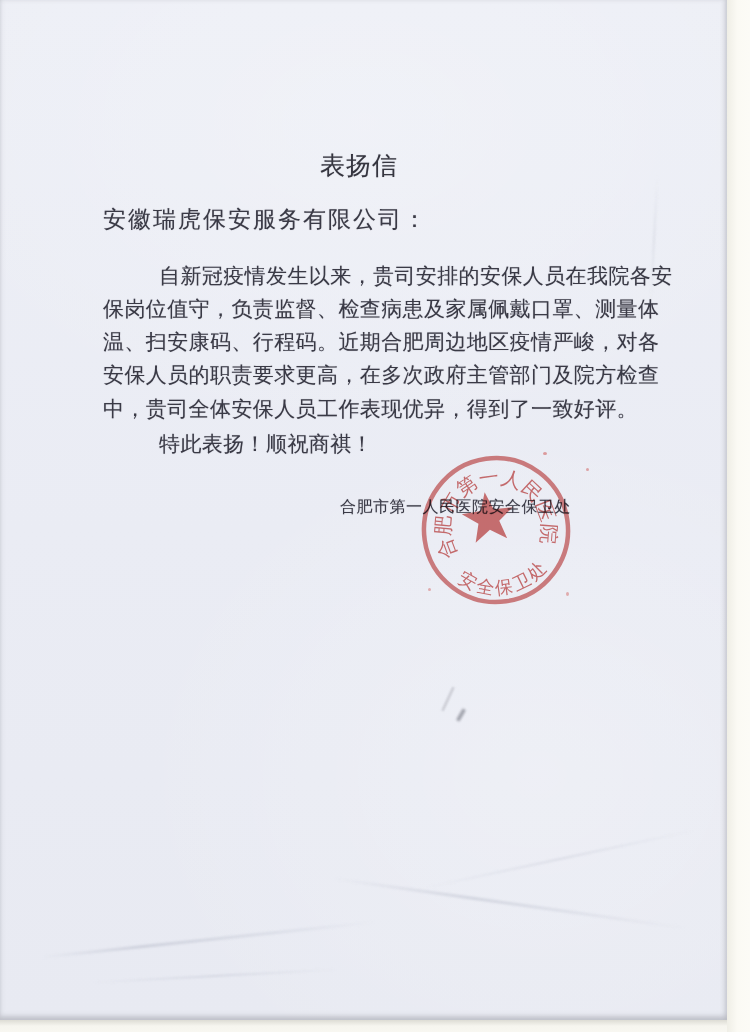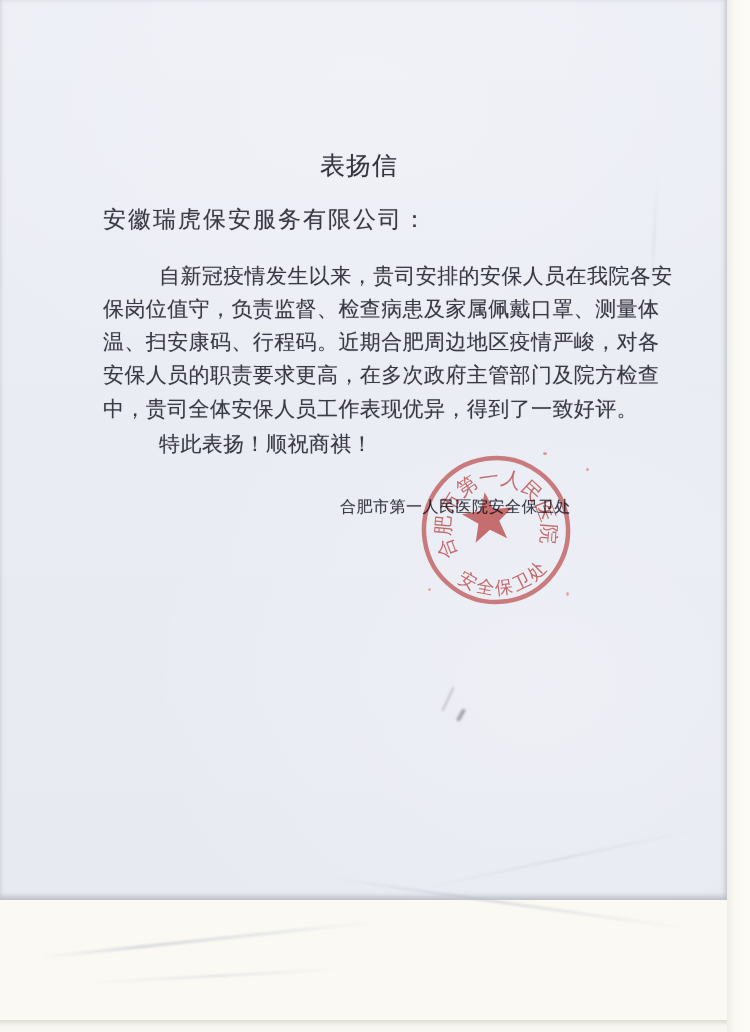--- a/index.html
+++ b/index.html
@@ -3,21 +3,21 @@
 <meta charset="utf-8">
 <style>
   html,body{margin:0;padding:0;}
   body{
     width:750px;height:1032px;position:relative;overflow:hidden;
     background:#faf9f3;
     font-family:"Liberation Serif","DejaVu Serif",serif;
   }
   
   .paper{
-    position:absolute;left:0;top:0;width:727px;height:900px;
+    position:absolute;left:0;top:0;width:727px;height:1020px;
     background:
       radial-gradient(ellipse 700px 480px at 50% 12%, rgba(255,255,255,.20), rgba(255,255,255,0) 70%),
       radial-gradient(ellipse 580px 500px at 74% 76%, rgba(255,255,255,.22), rgba(255,255,255,0) 72%),
       linear-gradient(180deg,#edeff6 0%,#eaecf4 52%,#e8eaf2 100%);
     box-shadow:
       inset -3px 0 4px rgba(150,152,160,.22),
       inset 0 -4px 5px rgba(138,140,146,.38);
   }
   
   .scanner-right{

